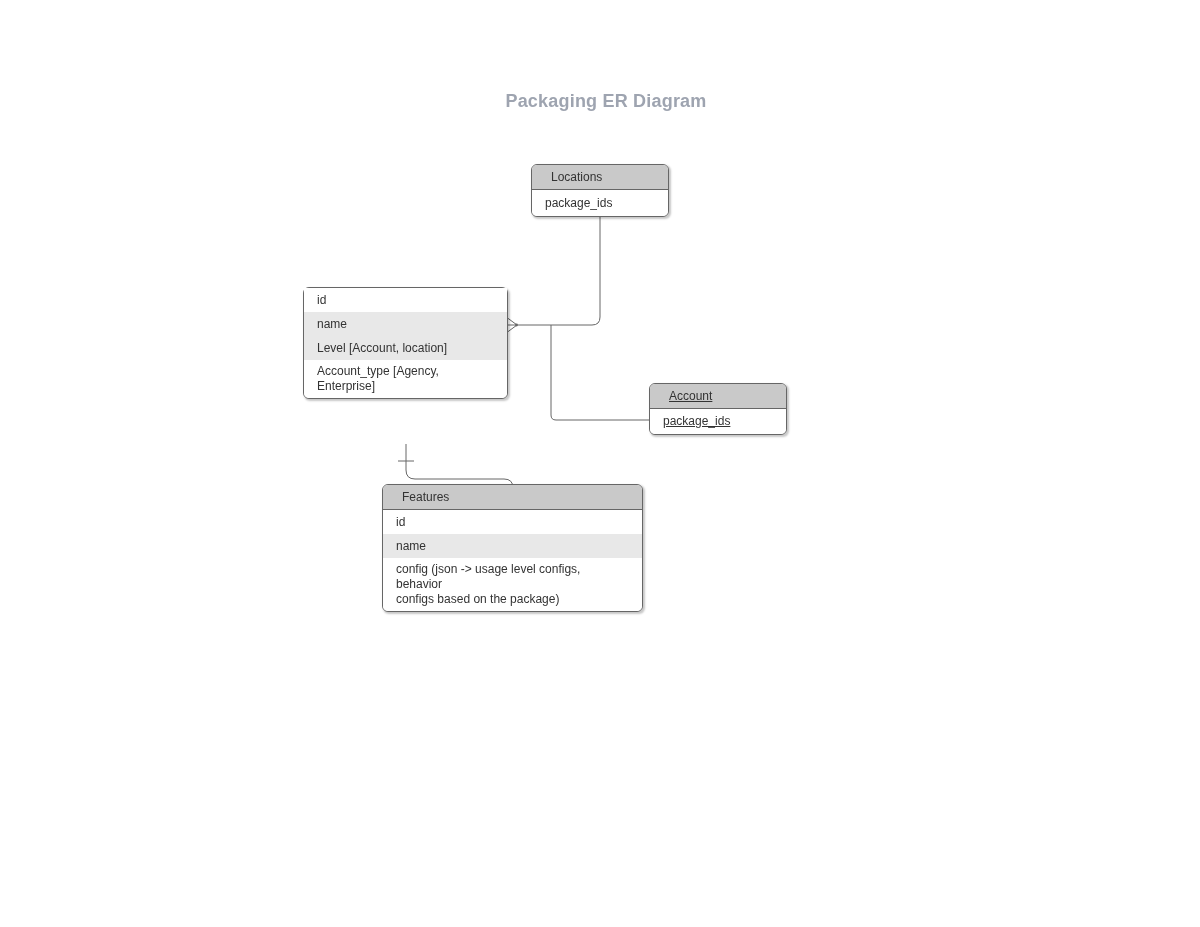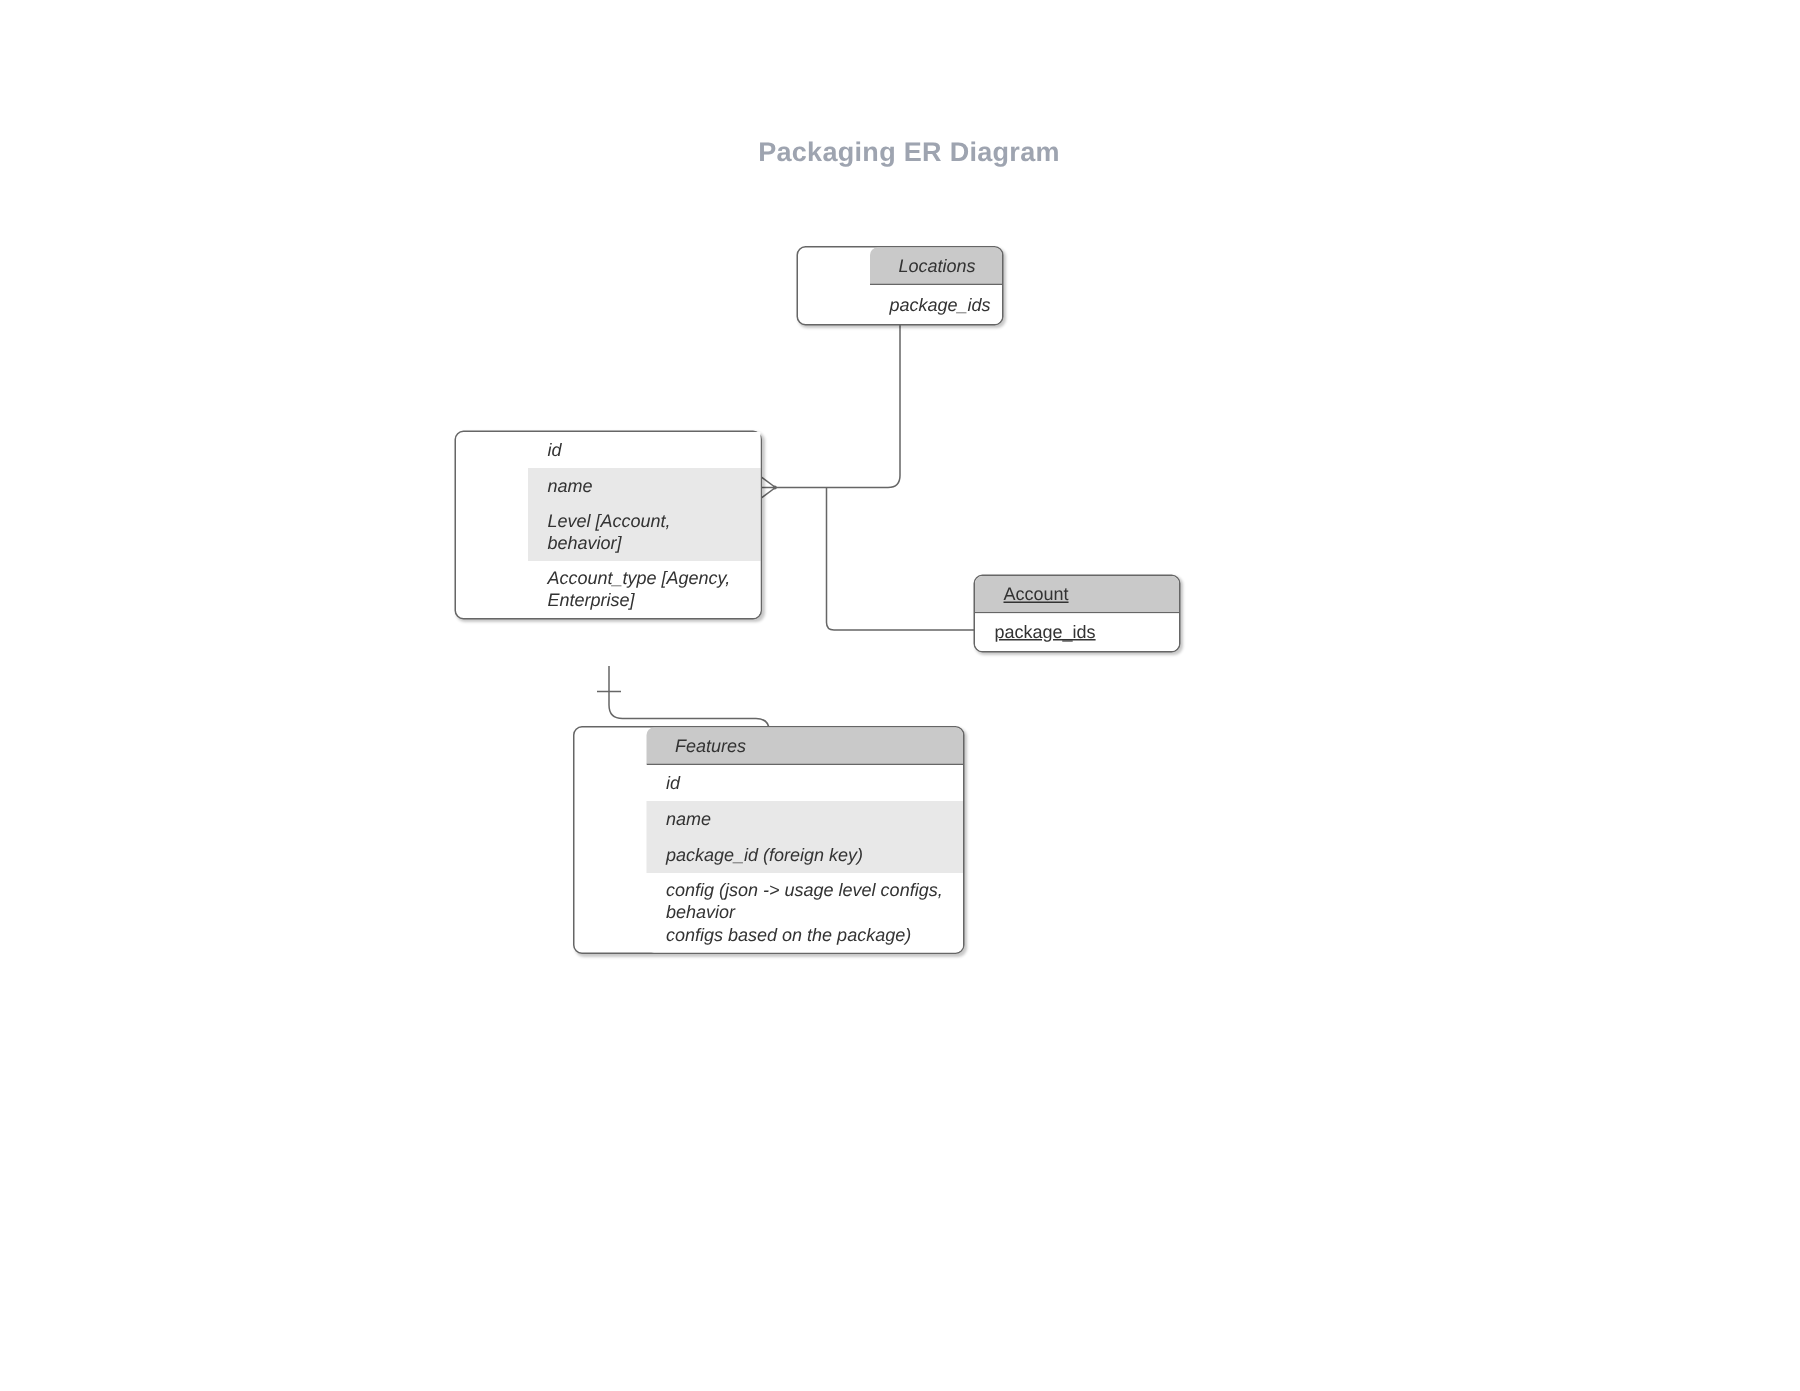--- a/index.html
+++ b/index.html
@@ -33,21 +33,21 @@
     padding:0 19px;box-sizing:border-box;white-space:nowrap;overflow:hidden;
   }
   .row{
     min-height:24px;display:flex;align-items:center;
     padding:4px 13px;box-sizing:border-box;line-height:15px;
     white-space:pre-line;background:#ffffff;
   }
   .row.alt{background:var(--alt_row_fill);}
   .row:last-child{border-radius:0 0 5px 5px;}
   .entity.italic .entity-header,
-  .entity.italic .row{font-style:italic;margin-left:48px;}
+  .entity.italic .row{}
 </style>
 </head>
 <body>
 
 <div id="canvas">
 
   <div id="diagram-title">Packaging ER Diagram</div>
 
   <svg id="wires" width="1200" height="927" viewBox="0 0 1200 927">
 
@@ -63,31 +63,30 @@
   </svg>
 
   <div id="entities">
       <div class="entity italic" style="left: 531px; top: 164px; width: 136px;">
         <div class="entity-header">Locations</div>
         <div class="row" style="min-height: 26px;">package_ids</div>
       </div>
       <div class="entity italic" style="left: 303px; top: 287px; width: 203px;">
         <div class="row">id</div>
         <div class="row alt">name</div>
-        <div class="row alt">Level [Account, behavior]</div>
+        <div class="row alt">Level [Account, location]</div>
         <div class="row">Account_type [Agency,
 Enterprise]</div>
       </div>
       <div class="entity" style="left: 649px; top: 383px; width: 136px; text-decoration: underline;">
         <div class="entity-header">Account</div>
         <div class="row" style="min-height: 25px;">package_ids</div>
       </div>
       <div class="entity italic" style="left: 382px; top: 484px; width: 259px;">
         <div class="entity-header">Features</div>
         <div class="row">id</div>
         <div class="row alt">name</div>
-        <div class="row alt">package_id (foreign key)</div>
         <div class="row">config (json -&gt; usage level configs, behavior
 configs based on the package)</div>
       </div>
     </div>
 
 </div>
 
 </body></html>

